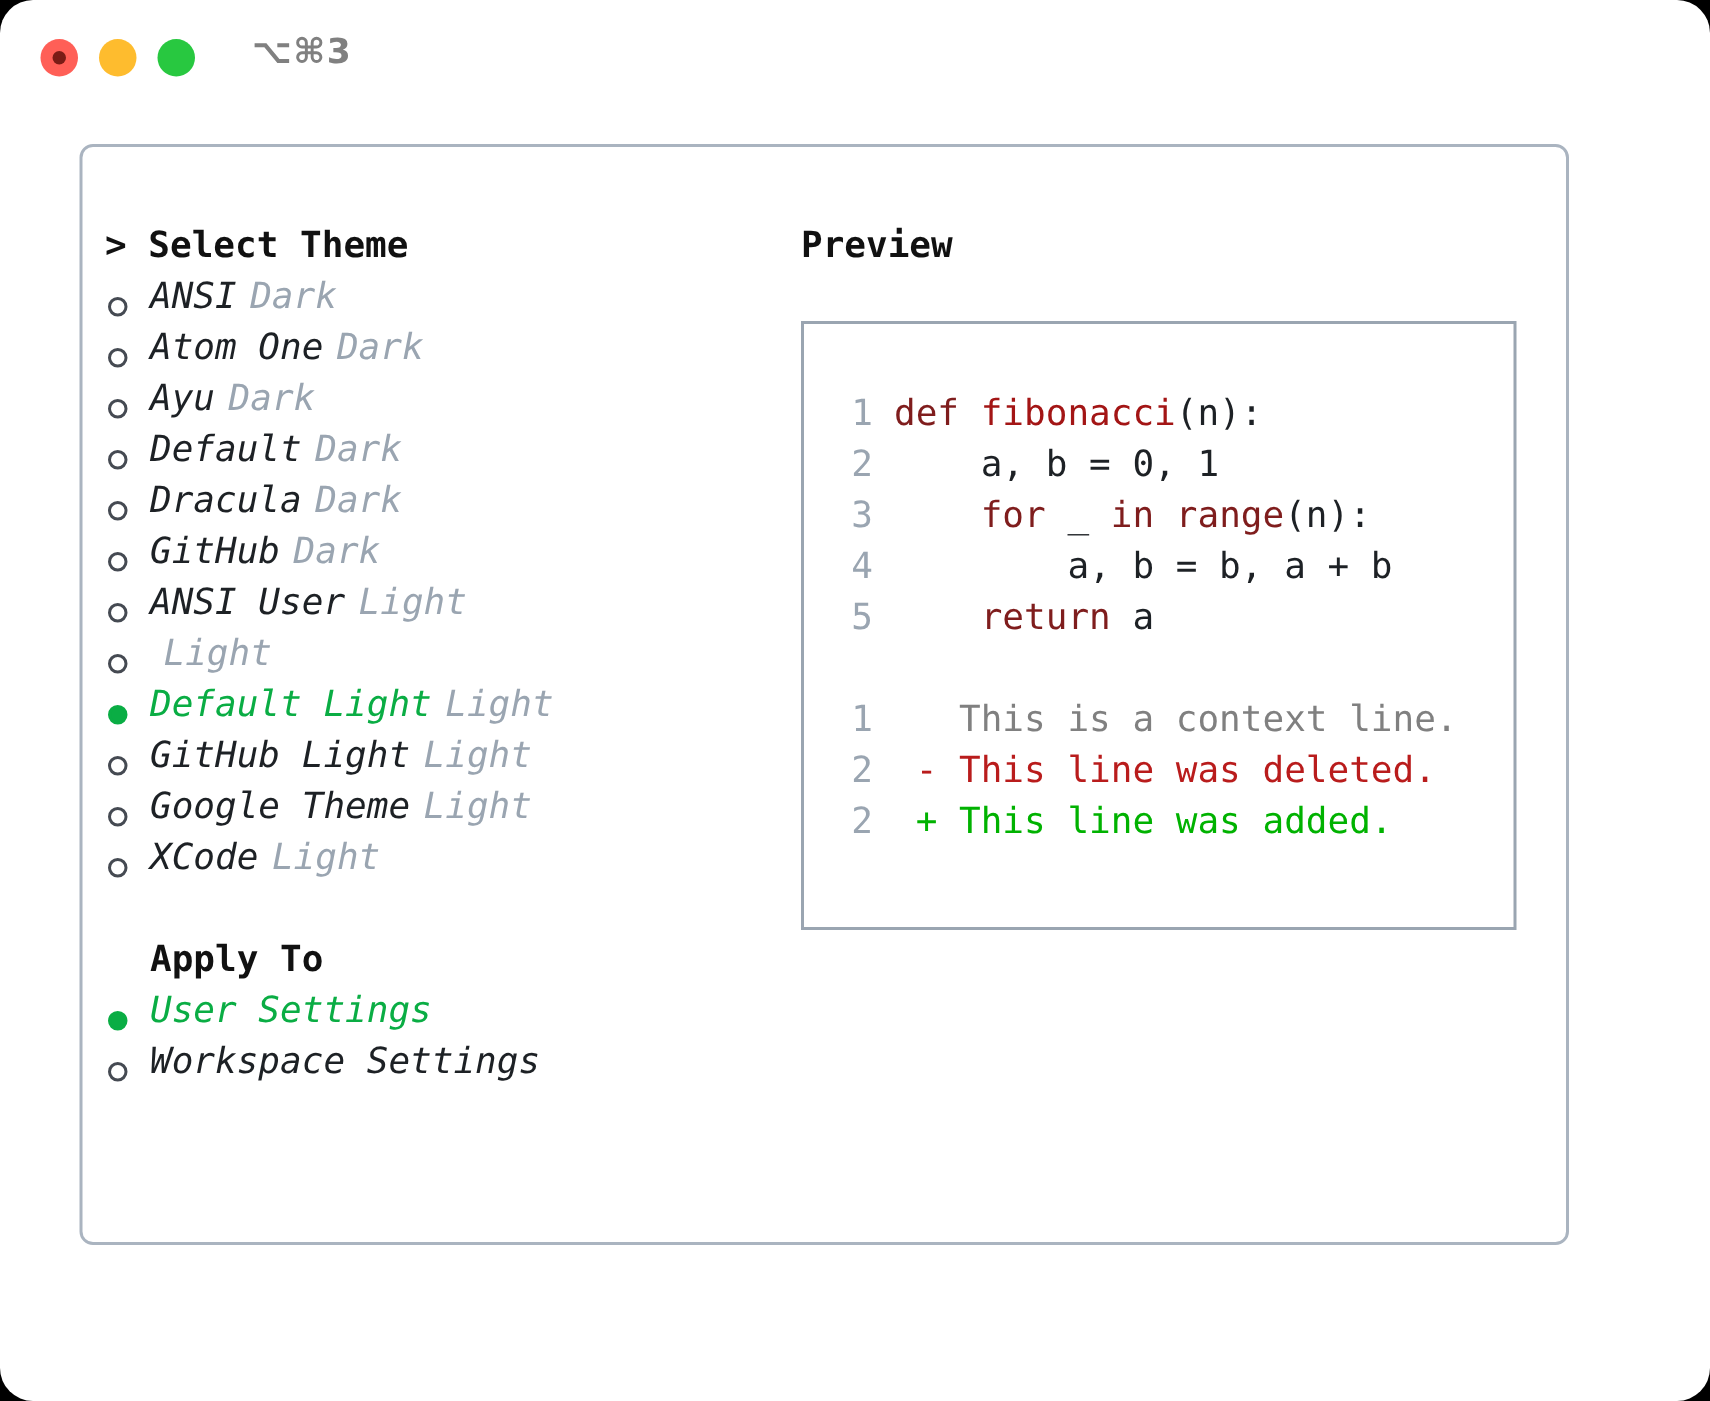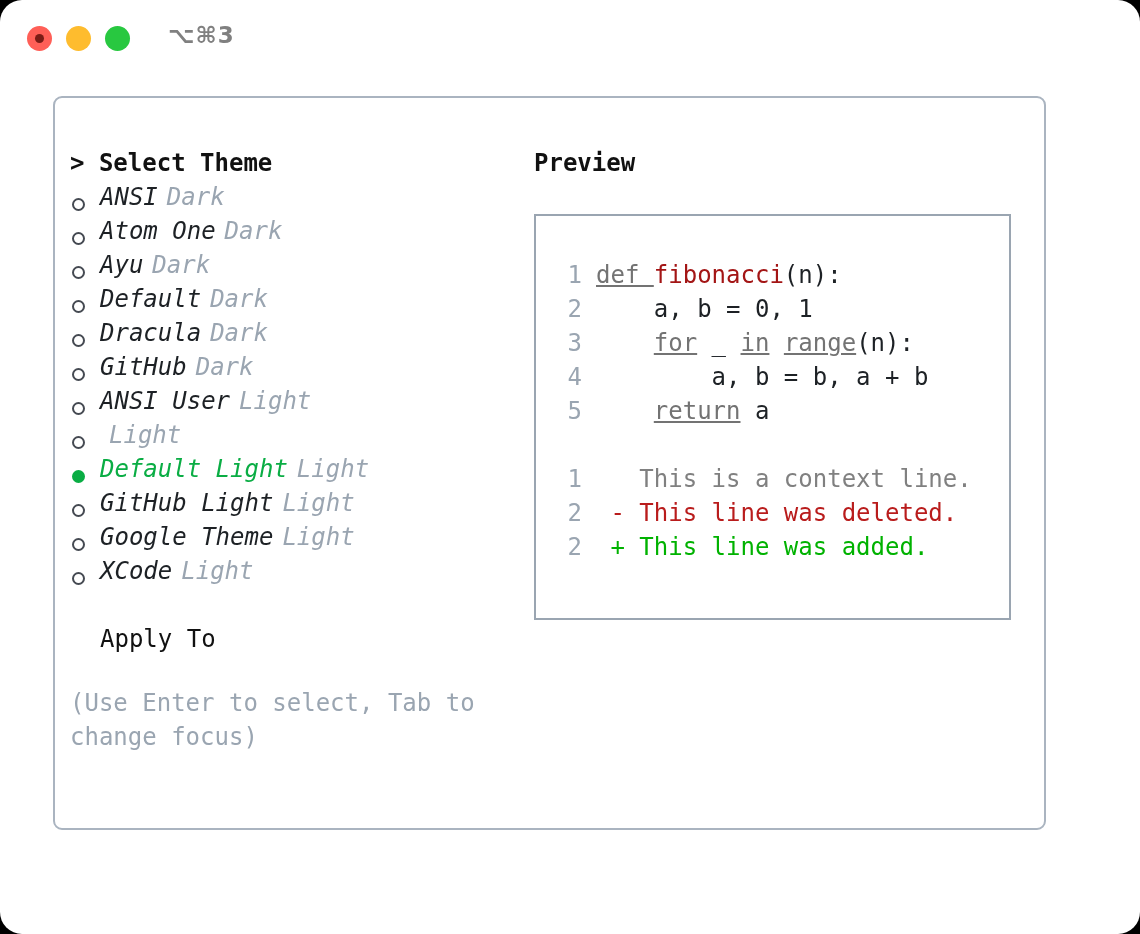--- a/index.html
+++ b/index.html
@@ -93,21 +93,21 @@
   }
   .section-head {
     font-size: 24px;
     font-weight: bold;
     color: #111111;
     line-height: 34px;
     white-space: pre;
   }
   .section-head-sub {
     font-size: 24px;
-    font-weight: normal;
+    font-weight: bold;
     color: #111111;
     line-height: 34px;
     white-space: pre;
     padding-left: 30px;
   }
   .opt-row {
     display: flex;
     align-items: flex-end;
     line-height: 34px;
     height: 34px;
@@ -187,21 +187,21 @@
   }
   .code-line { display: flex; }
   .lineno {
     width: 30px;
     flex: 0 0 30px;
     text-align: right;
     color: #9aa5b1;
     padding-right: 14px;
   }
   .code-text { white-space: pre; color: #1d2125; }
-  .kw   { color: #737373; text-decoration: underline; }
+  .kw   { color: #7f1d1d; }
   .fn   { color: #a31515; }
   .ctx  { color: #808080; }
   .del  { color: #b91c1c; }
   .add  { color: #00b200; }
   .blank-line { height: 34px; }
 </style>
 </head>
 <body>
 
 <div class="window">
@@ -230,22 +230,25 @@
           <div class="opt-row"><span class="bullet off"><i></i></span><span class="opt-tag">Light</span></div>
           <div class="opt-row selected"><span class="bullet on"><i></i></span><span class="opt-label">Default Light</span><span class="opt-tag">Light</span></div>
           <div class="opt-row"><span class="bullet off"><i></i></span><span class="opt-label">GitHub Light</span><span class="opt-tag">Light</span></div>
           <div class="opt-row"><span class="bullet off"><i></i></span><span class="opt-label">Google Theme</span><span class="opt-tag">Light</span></div>
           <div class="opt-row"><span class="bullet off"><i></i></span><span class="opt-label">XCode</span><span class="opt-tag">Light</span></div>
         </div>
 
       <div class="spacer-row"></div>
 
       <div class="section-head-sub">Apply To</div>
-
-      <div class="hint">(Use Enter to select, Tab to change focus)</div>
+      <div id="apply-list">
+          <div class="opt-row selected"><span class="bullet on"><i></i></span><span class="opt-label">User Settings</span></div>
+          <div class="opt-row"><span class="bullet off"><i></i></span><span class="opt-label">Workspace Settings</span></div>
+        </div>
+
     </div>
 
     <div class="right-col">
       <div class="preview-title">Preview</div>
       <div class="preview-box">
         <div class="code-area" id="code-area"><div class="code-line"><span class="lineno">1</span><span class="code-text"><span class="kw">def </span><span class="fn">fibonacci</span><span>(n):</span></span></div><div class="code-line"><span class="lineno">2</span><span class="code-text"><span>    a, b = 0, 1</span></span></div><div class="code-line"><span class="lineno">3</span><span class="code-text"><span>    </span><span class="kw">for</span><span> _ </span><span class="kw">in</span><span> </span><span class="kw">range</span><span>(n):</span></span></div><div class="code-line"><span class="lineno">4</span><span class="code-text"><span>        a, b = b, a + b</span></span></div><div class="code-line"><span class="lineno">5</span><span class="code-text"><span>    </span><span class="kw">return</span><span> a</span></span></div><div class="blank-line"></div><div class="code-line"><span class="lineno">1</span><span class="code-text ctx">   This is a context line.</span></div><div class="code-line"><span class="lineno">2</span><span class="code-text del"> - This line was deleted.</span></div><div class="code-line"><span class="lineno">2</span><span class="code-text add"> + This line was added.</span></div></div>
       </div>
     </div>
 
   </div>

